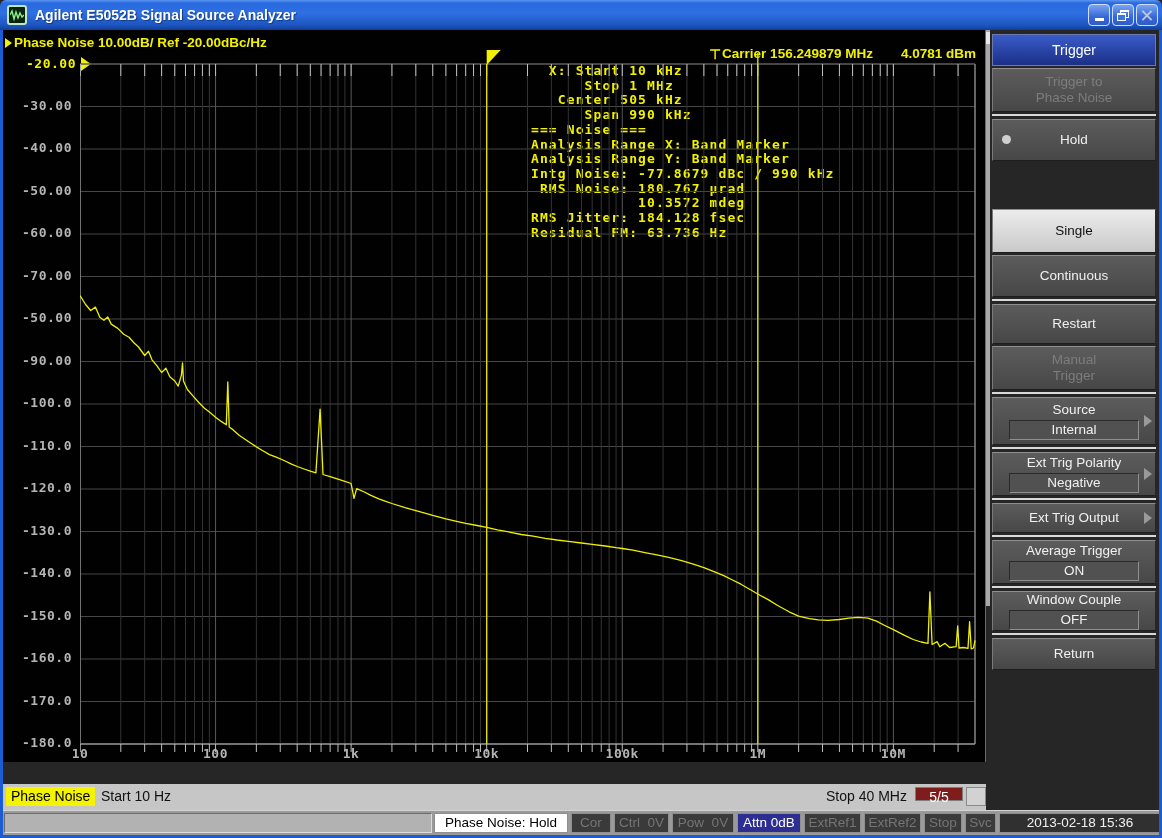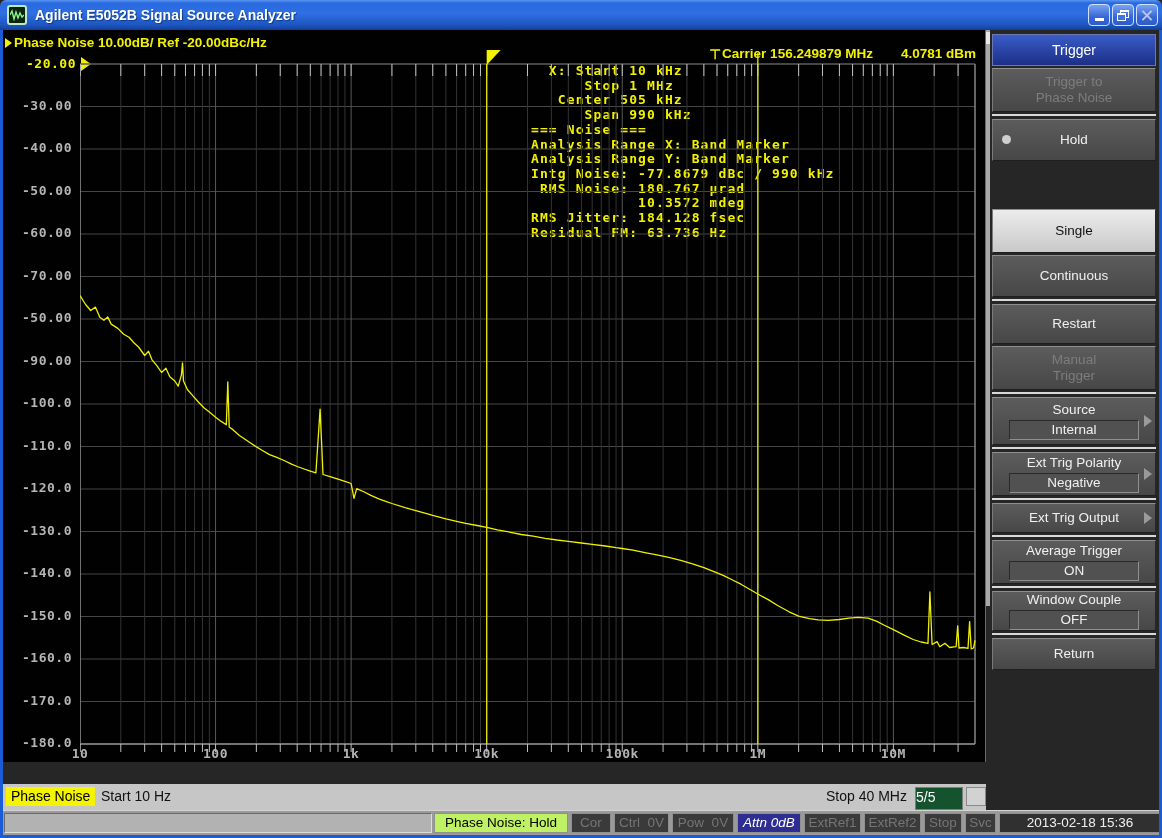--- a/index.html
+++ b/index.html
@@ -42,22 +42,22 @@
   #annotation div{white-space:pre;}
   #plot-svg{position:absolute;left:80px;top:49px;}
   
   .status1{position:absolute;left:3px;top:762px;width:983px;height:22px;background:#393939;}
   .status1-box{position:absolute;top:2px;height:17px;line-height:16px;text-align:center;
     background:#424242;border:1px solid #9f9f9f;box-sizing:border-box;color:#e8e8e8;font-size:13px;}
   .status2{position:absolute;left:3px;top:784px;width:983px;height:26px;background:#c6c6c6;color:#111;font-size:14px;}
   .trace-chip{position:absolute;left:3px;top:3px;height:19px;line-height:19px;padding:0 5px;background:#f4f400;color:#000;}
   .start-lbl{position:absolute;left:98px;top:3px;height:19px;line-height:19px;}
   .stop-lbl{position:absolute;left:823px;top:3px;height:19px;line-height:19px;}
-  .page-badge{position:absolute;left:912px;top:3px;width:48px;height:23px;line-height:19px;
-    background:#14532d;color:#fff;border:1px solid #7d7d7d;box-sizing:border-box;}
+  .page-badge{position:absolute;left:912px;top:3px;width:48px;height:14px;line-height:19px;text-align:center;
+    background:#7f1d1d;color:#fff;border:1px solid #7d7d7d;box-sizing:border-box;}
   .page-endbox{position:absolute;left:963px;top:3px;width:20px;height:19px;background:#d2d2d2;border:1px solid #8a8a8a;box-sizing:border-box;}
   
   .right-panel{position:absolute;left:986px;top:30px;width:173px;height:780px;background:#262626;}
   .panel-divider{position:absolute;left:0;top:0;width:4px;height:576px;background:#a8a8a8;}
   .panel-divider .grip{position:absolute;left:0;top:2px;width:4px;height:12px;background:#e8e8e8;}
   #menu{position:absolute;left:6px;top:4px;width:164px;}
   .menu-title{height:32px;display:flex;align-items:center;justify-content:center;color:#fff;font-size:14px;
     background:linear-gradient(180deg,#3a5cc8,#1b2f86);border:1px solid #6a7ab0;box-sizing:border-box;margin-bottom:2px;}
   .menu-btn{position:relative;display:flex;flex-direction:column;align-items:center;justify-content:center;
     background:linear-gradient(180deg,#5c5c5c,#474747);color:#f0f0f0;font-size:13.5px;
@@ -72,21 +72,21 @@
   .menu-btn .arrow{position:absolute;right:3px;top:50%;margin-top:-6px;width:0;height:0;
     border-left:8px solid #9a9a9a;border-top:6px solid transparent;border-bottom:6px solid transparent;}
   .menu-sep{height:2px;background:#d8d8d8;margin:1px 0 3px 0;}
   
   .led-bar{position:absolute;left:0;top:810px;width:1162px;height:25px;background:#9a9a9a;border-top:1px solid #d4d4d4;box-sizing:border-box;}
   .msg-area{position:absolute;left:4px;top:2px;width:428px;height:20px;background:#b2b2b2;
     border-top:1px solid #6a6a6a;border-left:1px solid #6a6a6a;border-bottom:1px solid #dcdcdc;border-right:1px solid #dcdcdc;box-sizing:border-box;}
   #led-items{position:absolute;left:434px;top:2px;display:flex;gap:3px;}
   .led{height:20px;line-height:18px;text-align:center;font-size:13.5px;white-space:pre;
     background:#3a3a3a;border:1px solid #8f8f8f;box-sizing:border-box;color:#757575;}
-  .led.alert{background:#bef264;color:#000;}
+  .led.alert{background:#ffffff;color:#000;}
   .led.active{background:#2d2d92;color:#fff;}
   .led.time{background:#303030;color:#efefef;}
   
   .frame-left{position:absolute;left:0;top:30px;width:3px;height:806px;background:#1b5cd5;}
   .frame-right{position:absolute;left:1159px;top:30px;width:3px;height:806px;background:#1b5cd5;}
   .frame-bottom{position:absolute;left:0;top:835px;width:1162px;height:3px;background:#1b5cd5;}
 </style>
 </head>
 <body>
 
@@ -446,21 +446,21 @@
       </div>
   </div>
 
   <div class="led-bar">
     <div class="msg-area"></div>
     <div id="led-items">
         <div class="led alert" style="width: 134px;">Phase Noise: Hold</div>
         <div class="led dim" style="width: 40px;">Cor</div>
         <div class="led dim" style="width: 55px;">Ctrl  0V</div>
         <div class="led dim" style="width: 62px;">Pow  0V</div>
-        <div class="led active" style="width: 64px; font-style: italic;">Attn 0dB</div>
+        <div class="led active" style="width: 64px;">Attn 0dB</div>
         <div class="led dim" style="width: 57px;">ExtRef1</div>
         <div class="led dim" style="width: 57px;">ExtRef2</div>
         <div class="led dim" style="width: 38px;">Stop</div>
         <div class="led dim" style="width: 31px;">Svc</div>
         <div class="led time" style="width: 162px;">2013-02-18 15:36</div>
       </div>
   </div>
 
   <div class="frame-left"></div>
   <div class="frame-right"></div>

